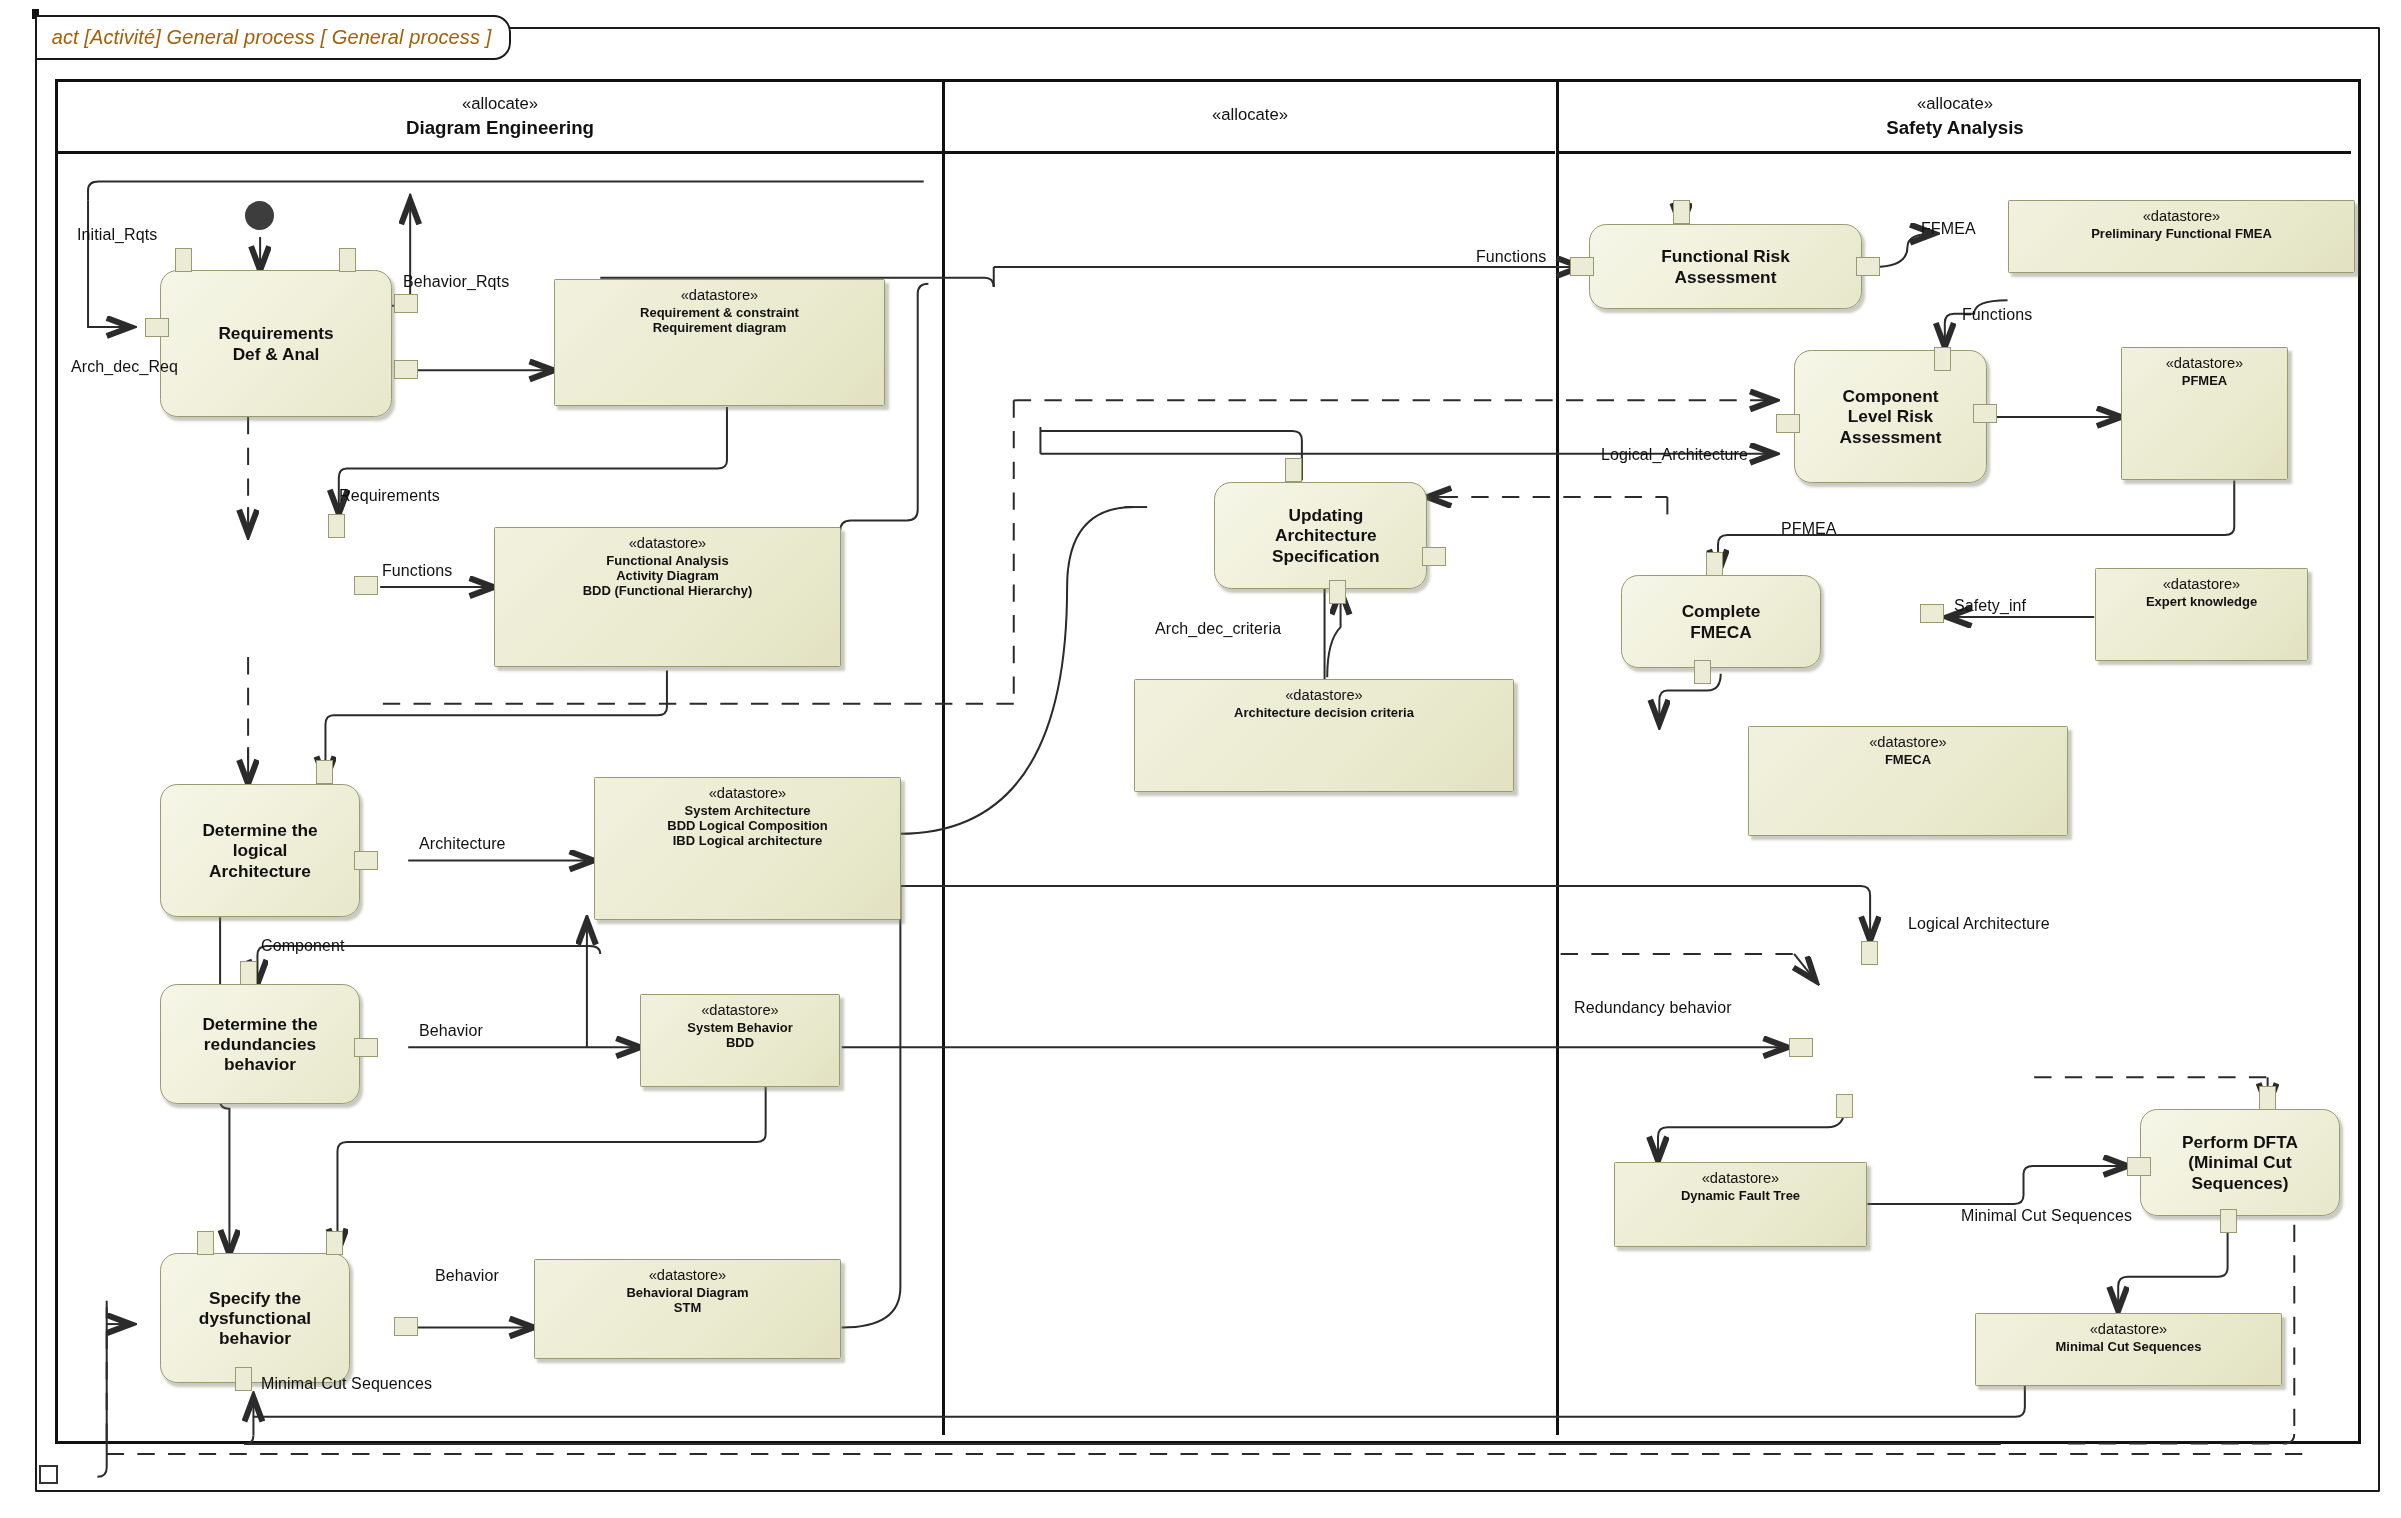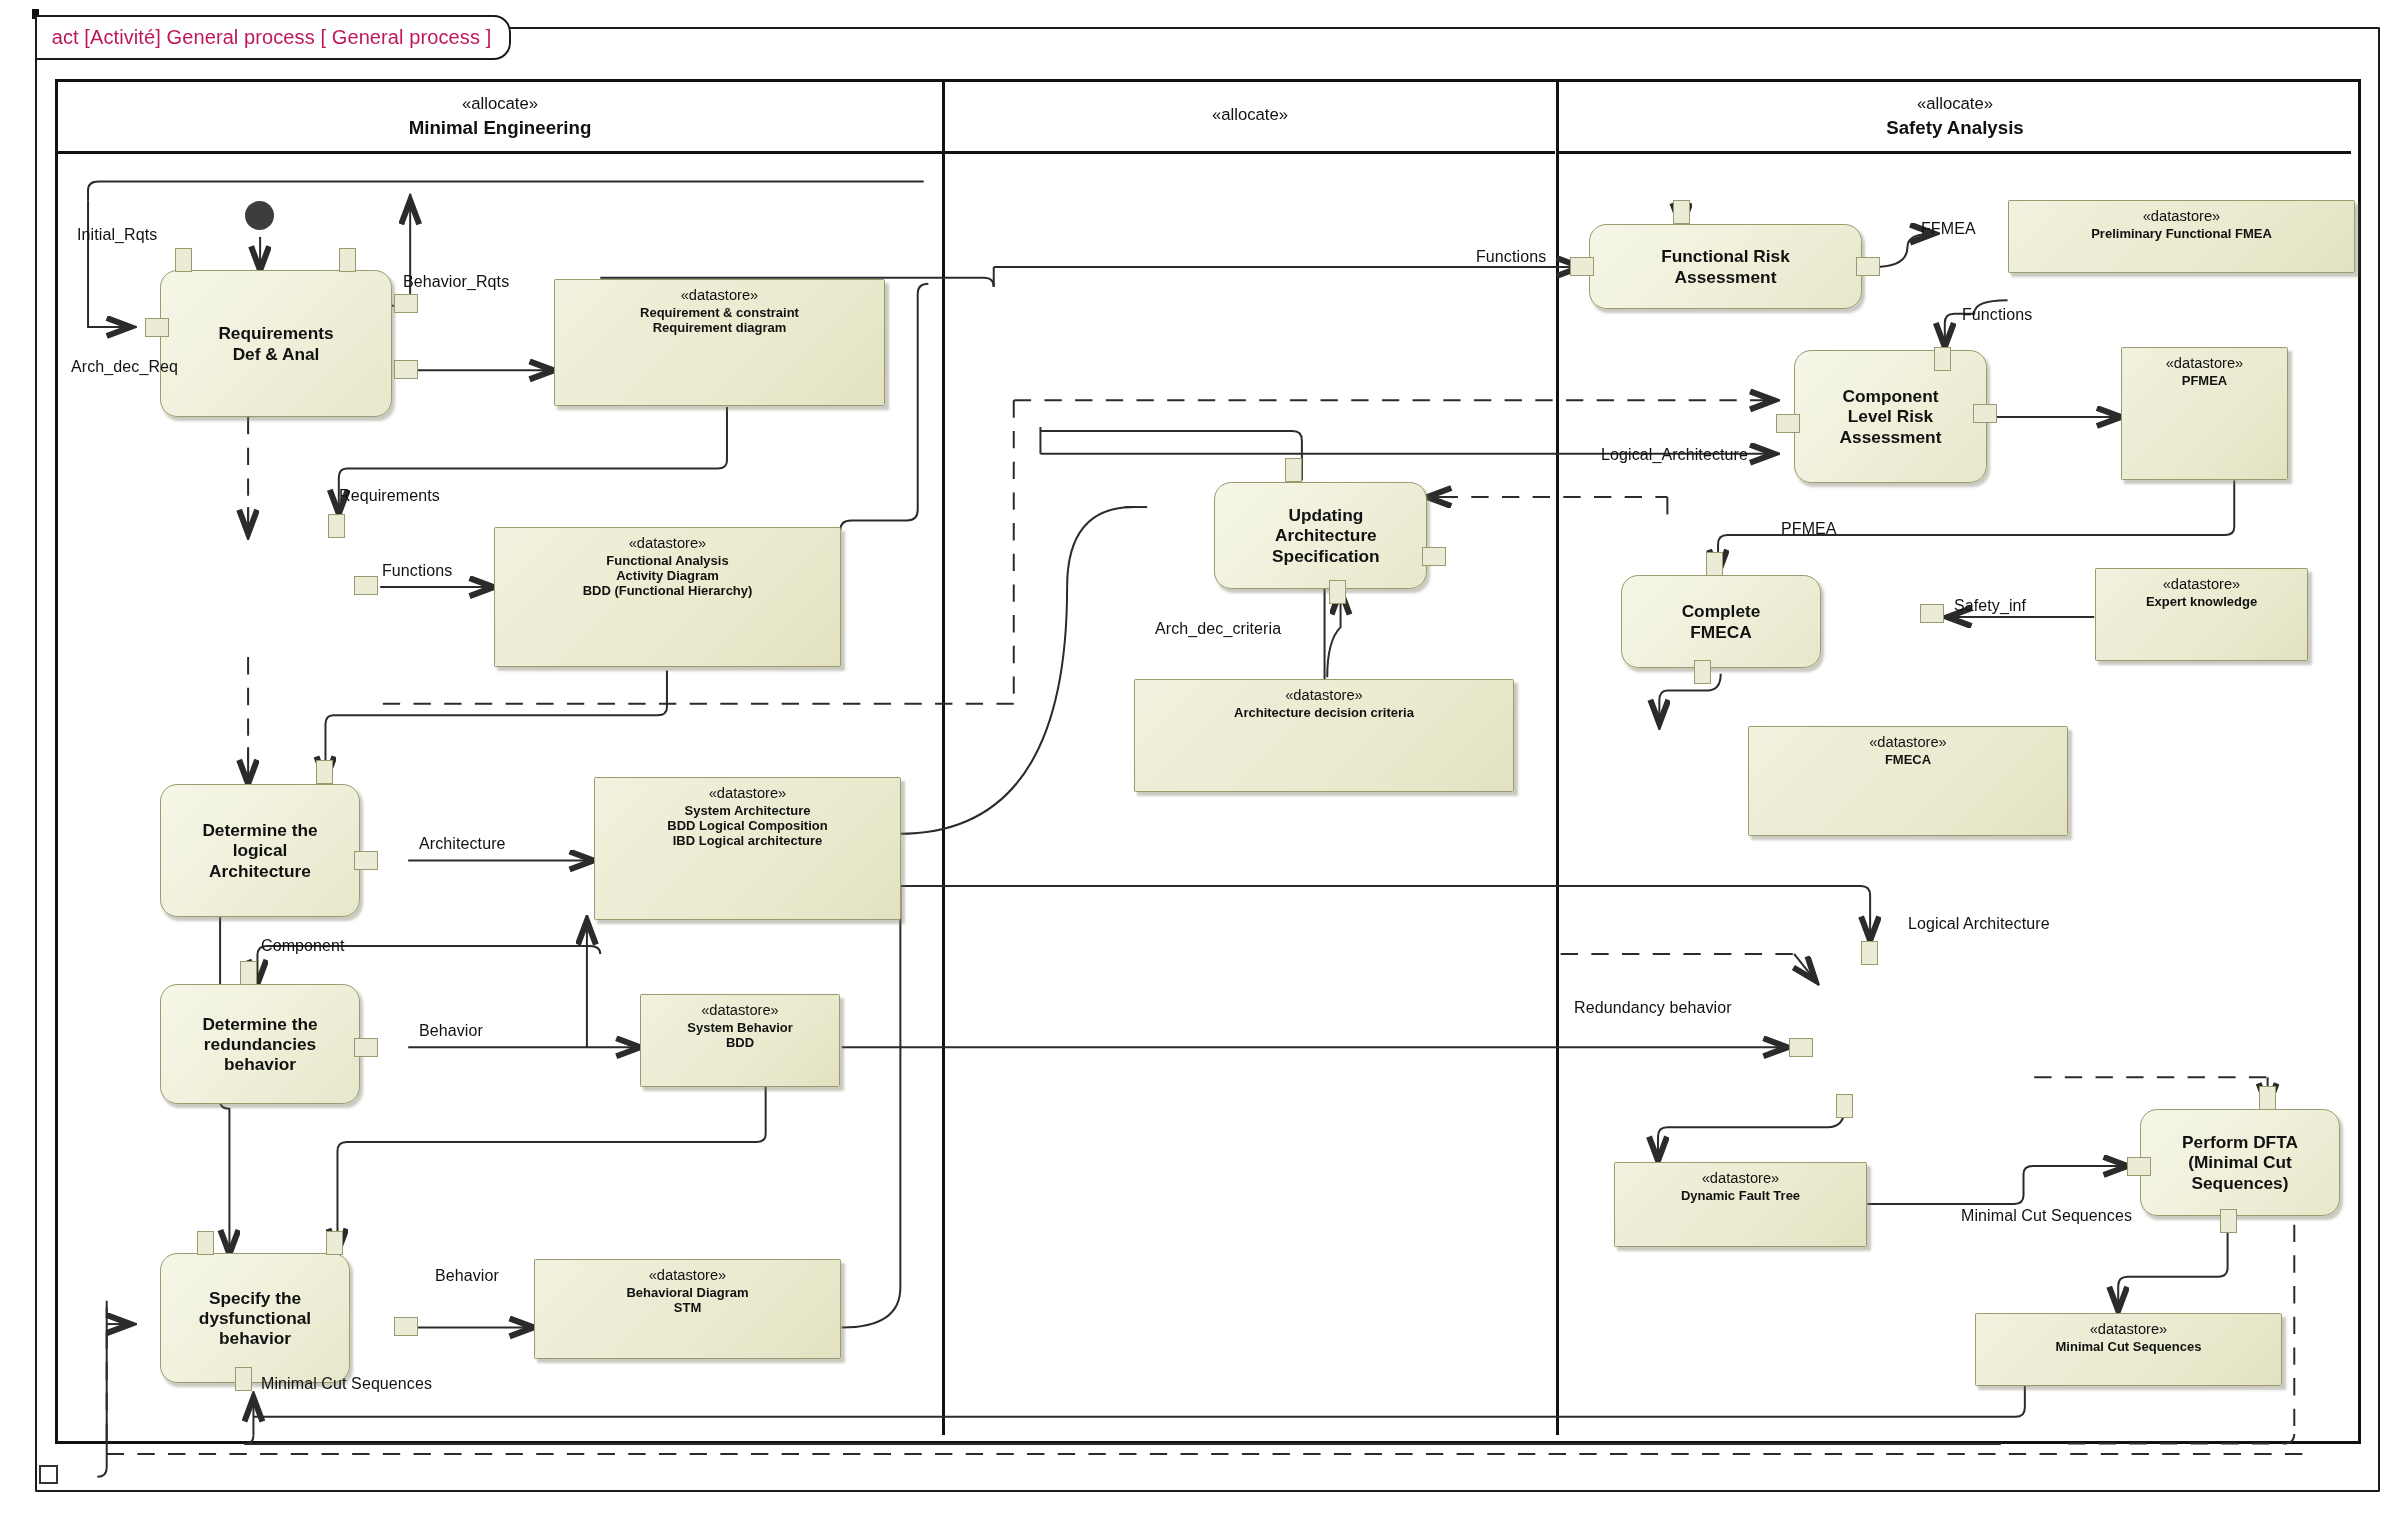--- a/index.html
+++ b/index.html
@@ -5,21 +5,21 @@
   html,body{margin:0;padding:0;background:#ffffff;}
   body{font-family:"Liberation Sans", sans-serif;}
   #canvas{position:relative;width:2401px;height:1519px;background:#ffffff;overflow:hidden;}
 
   
   .frame{position:absolute;border:2.7px solid #1a1a1a;border-radius:1.3px;}
   .frame-tab{
     position:absolute;background:#ffffff;border:2px solid #1a1a1a;
     border-top-right-radius:17.3px;border-bottom-right-radius:17.3px;
     display:flex;align-items:center;padding:0 17.3px 0 14.7px;
-    font-size:20px;color:#be185d;white-space:nowrap;letter-spacing:0.1px;
+    font-size:20px;color:#a16207;white-space:nowrap;letter-spacing:0.1px;font-style:italic;
   }
   .corner-dot{position:absolute;width:6.7px;height:9.3px;background:#111;}
   .corner-mark{position:absolute;width:14.7px;height:14.7px;border:2px solid #333;}
 
   
   .lanes{position:absolute;border:3.3px solid #111;background:#fff;}
   .lane-head{position:absolute;top:0;border-bottom:3.3px solid #111;box-sizing:border-box;
     display:flex;flex-direction:column;align-items:center;justify-content:center;gap:2.7px;}
   .lane-sep{position:absolute;width:3.3px;background:#111;}
   .stereo{font-size:16.7px;color:#111;}
@@ -74,21 +74,21 @@
   <div class="corner-mark" style="left:39px;top:1465px;"></div>
 
   <div class="frame-tab" style="left:35px;top:14.7px;height:41px;">
     <span>act [Activité] General process [ General process ]</span>
   </div>
 
   <div class="lanes" style="left:55px;top:79px;width:2300px;height:1359px;"></div>
 
   <div class="lane-head" style="left:58px;top:82px;width:884px;height:72px;">
     <span class="stereo">«allocate»</span>
-    <span class="lane-title">Minimal Engineering</span>
+    <span class="lane-title">Diagram Engineering</span>
   </div>
   <div class="lane-head" style="left:945px;top:82px;width:610px;height:72px;">
     <span class="stereo">«allocate»</span>
     <span class="lane-title"></span>
   </div>
   <div class="lane-head" style="left:1559px;top:82px;width:792px;height:72px;">
     <span class="stereo">«allocate»</span>
     <span class="lane-title">Safety Analysis</span>
   </div>
 

